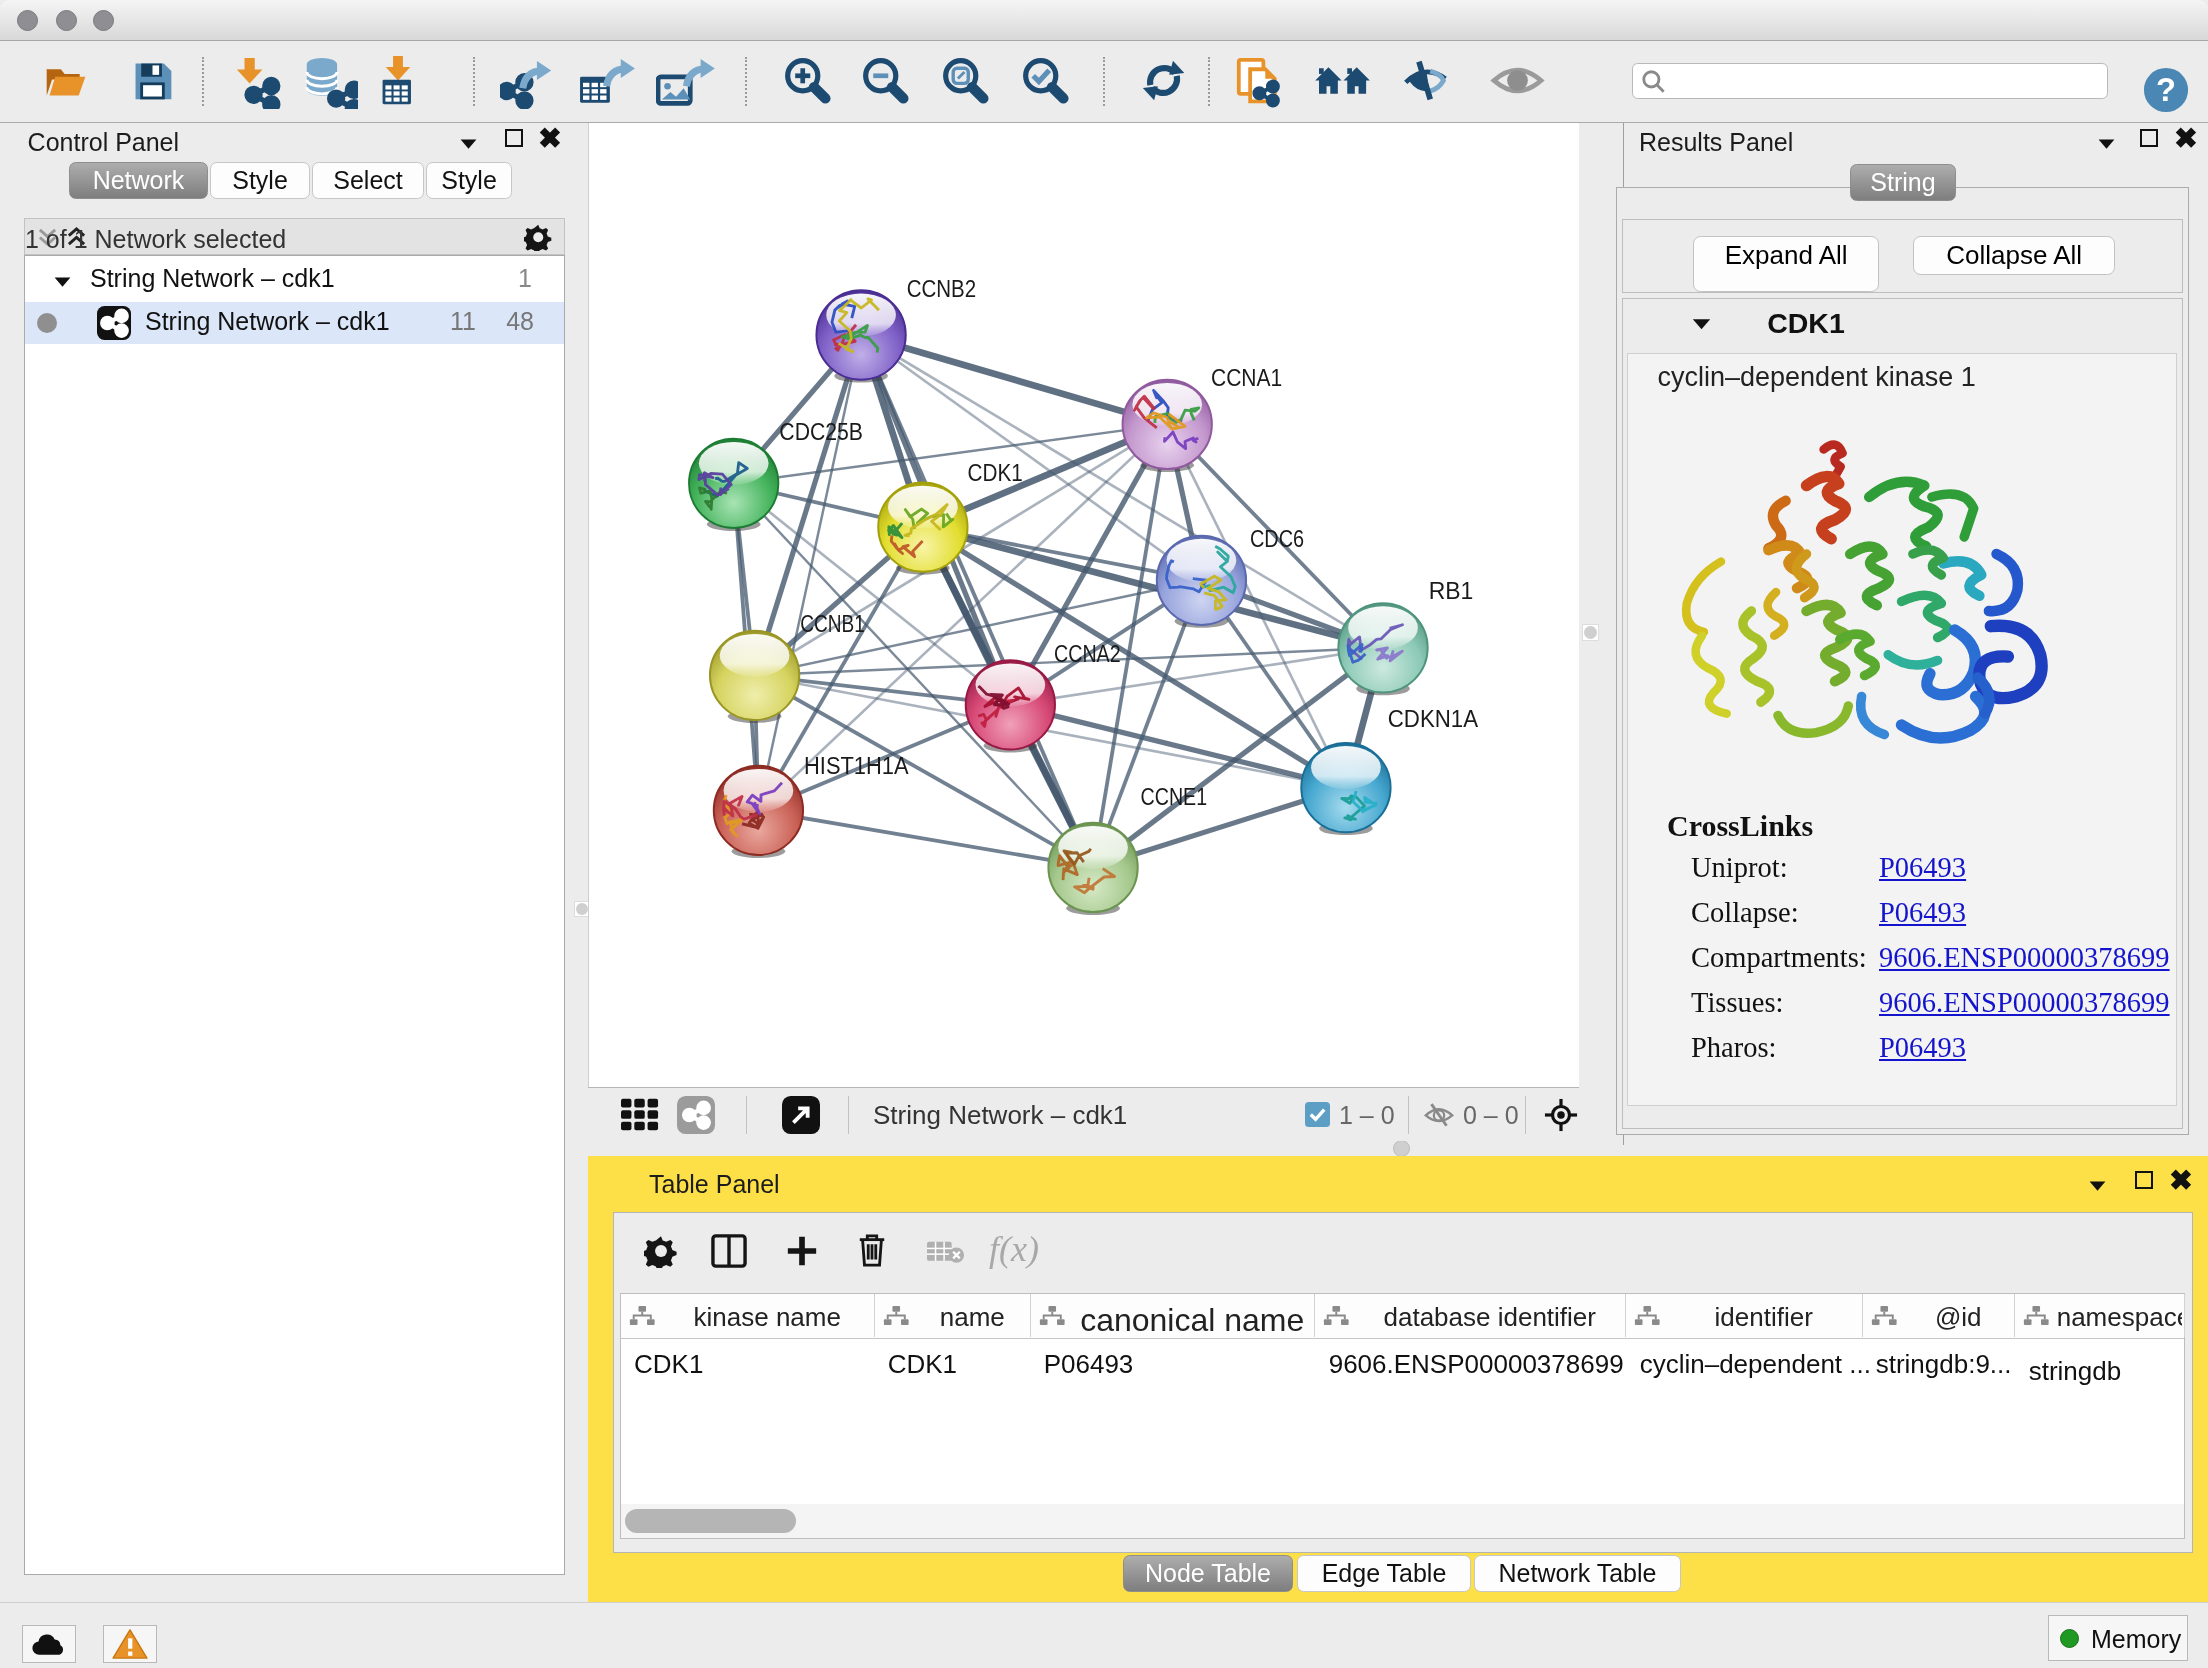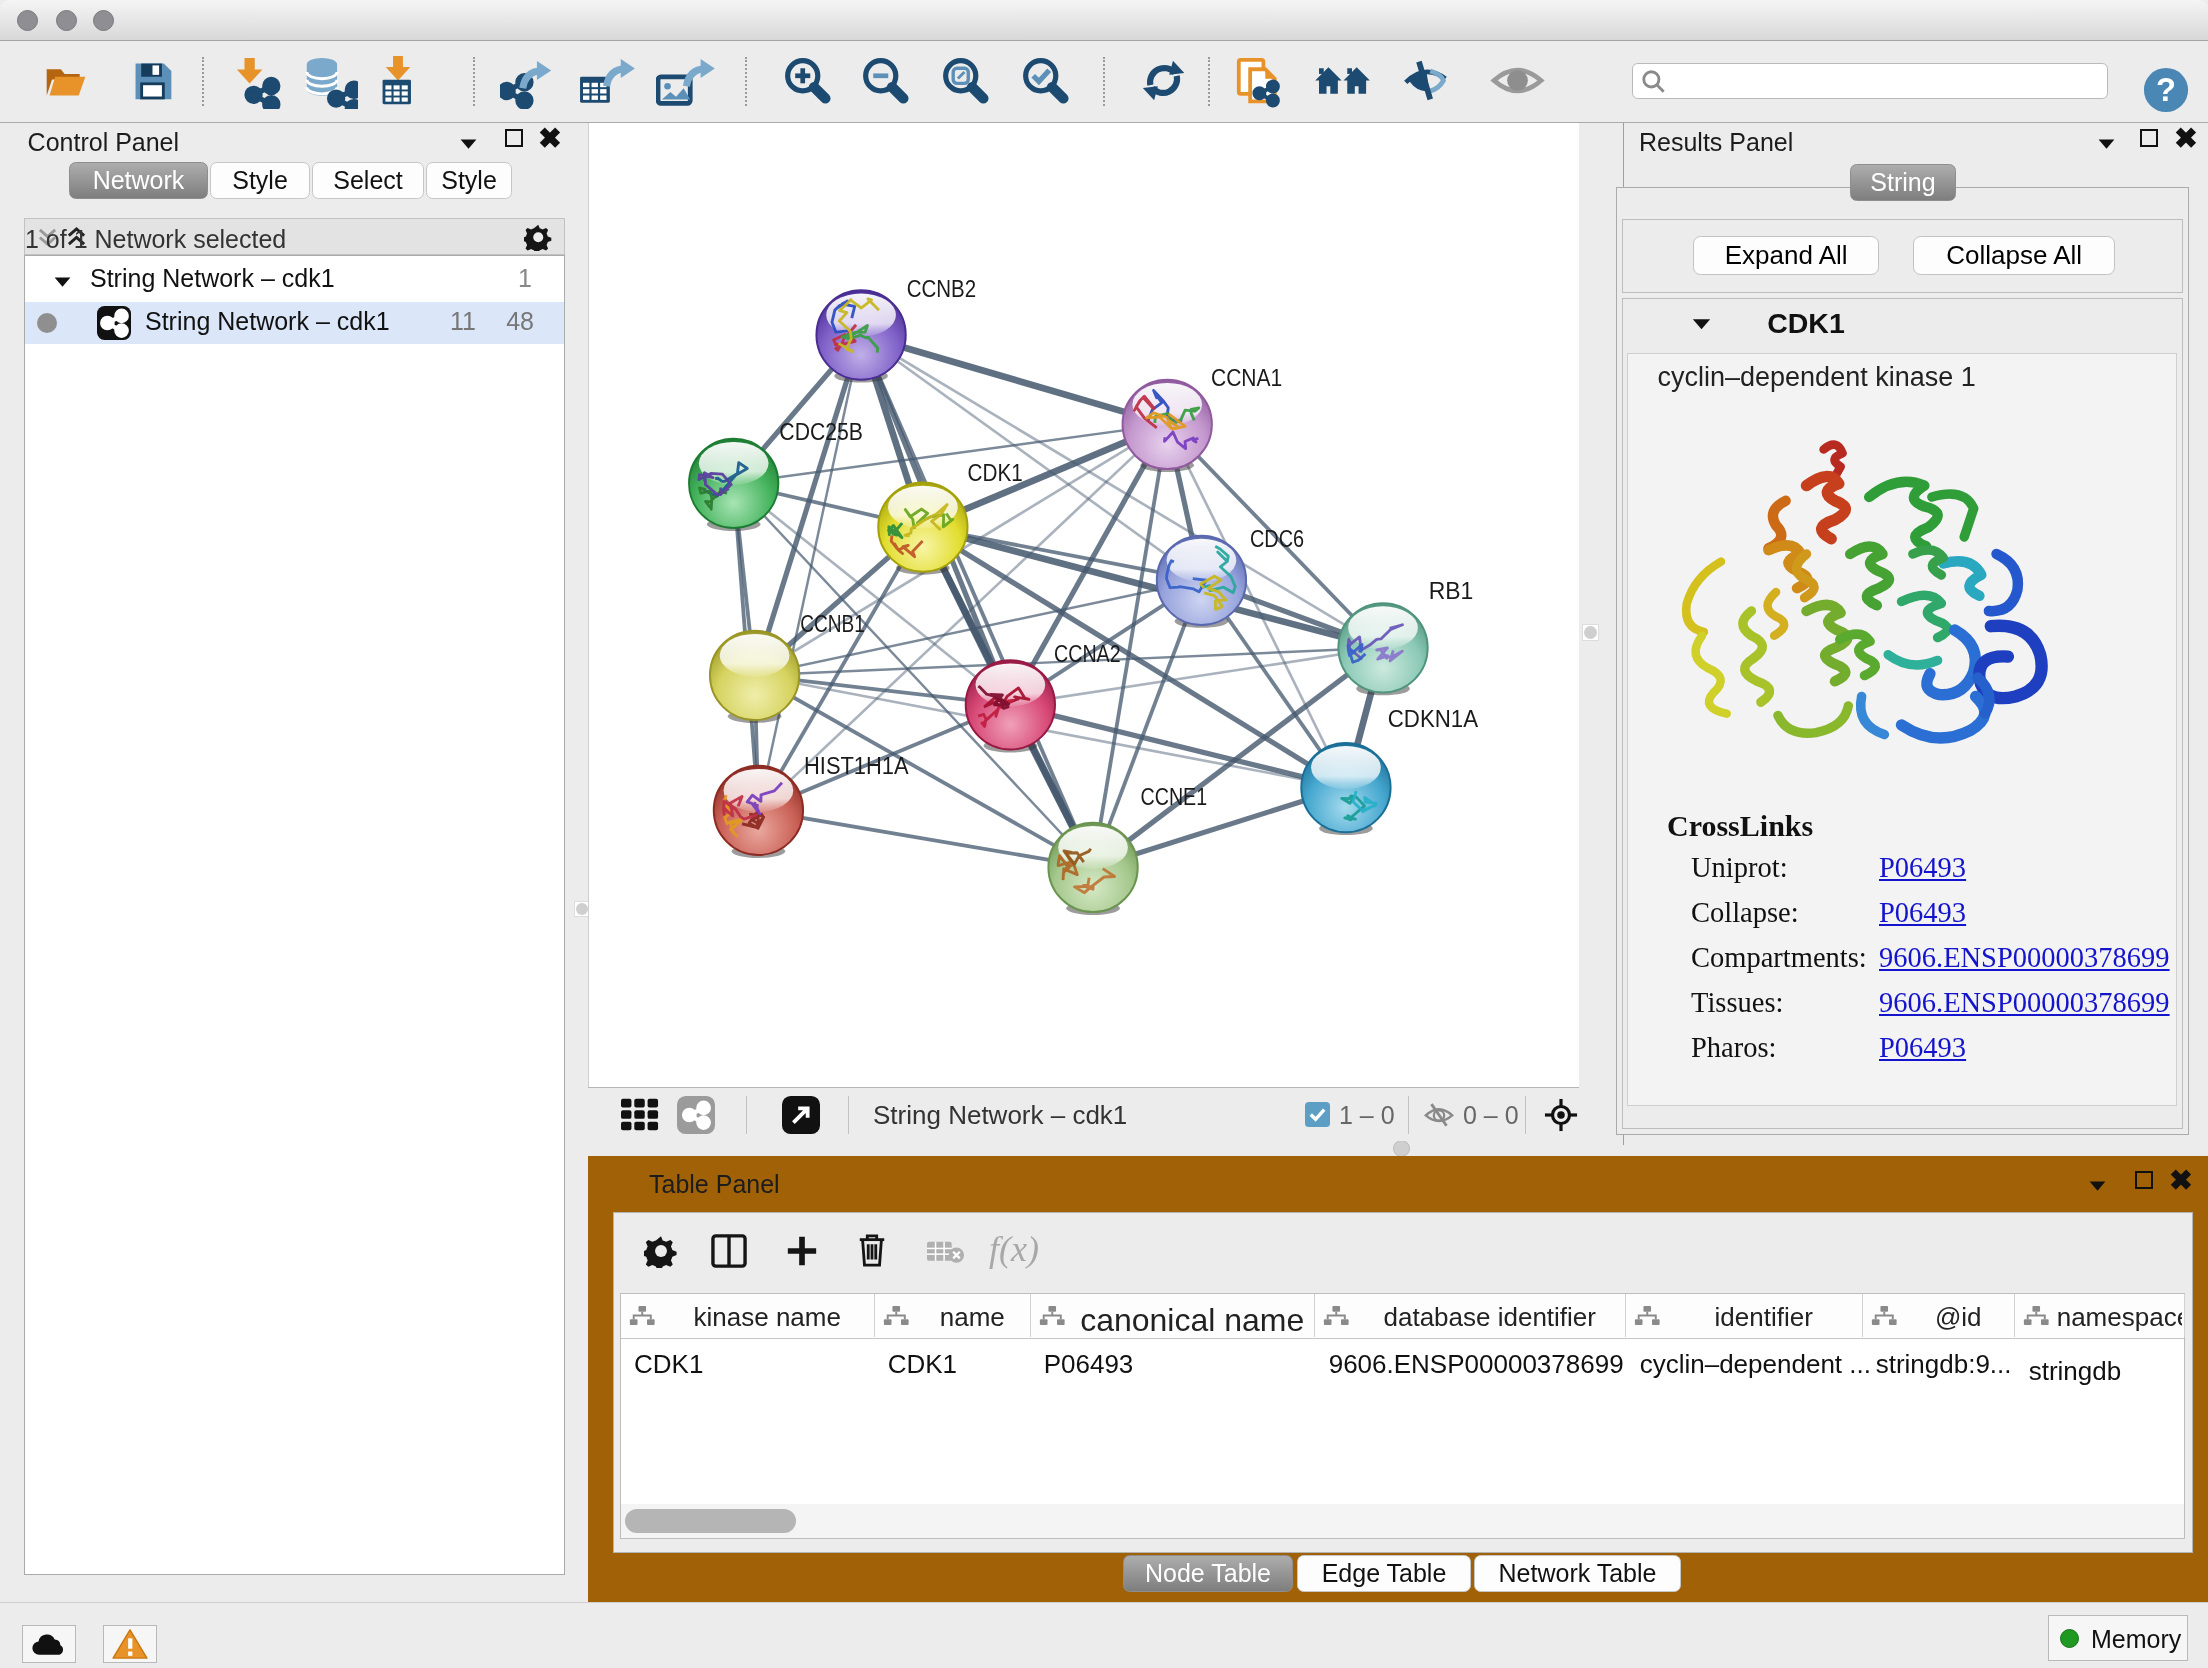--- a/index.html
+++ b/index.html
@@ -16,21 +16,21 @@
 .xbtn { font-size:28.5px; font-weight:bold; color:#111; line-height:18px; }
 .tab { position:absolute; z-index:3; height:37px; background:#fdfdfd; border:1px solid #c6c6c6; border-radius:6.7px;
    font-size:25px; color:#111; text-align:center; line-height:35px; }
 .tabsel { background:linear-gradient(#adadad,#7e7e7e); color:#fff; border-color:#8e8e8e; }
 #ctrl { position:absolute; left:0; top:123px; width:578px; height:1479px; background:#ececec; }
 #ctrl-list { position:absolute; left:24px; top:132px; width:541px; height:1320px; background:#fff; border:1.9px solid #aaaaaa; }
 #nethdr { position:absolute; left:24px; top:95px; width:541px; height:37px; background:#e3e3e3; border:1px solid #c2c2c2; }
 #canvas { position:absolute; left:588px; top:123px; width:991px; height:964px; background:#fff; border-left:1px solid #cfcfcf; }
 #cantb { position:absolute; left:588px; top:1087px; width:991px; height:54px; background:#ececec; border-top:1.9px solid #b5b5b5; }
 #results { position:absolute; left:1623px; top:123px; width:586px; height:1022px; background:#ececec; border-left:1.9px solid #9f9f9f; }
-#tablepanel { position:absolute; left:588px; top:1156px; width:1621px; height:446px; background:#a16207; }
+#tablepanel { position:absolute; left:588px; top:1156px; width:1621px; height:446px; background:#fde047; }
 #statusbar { position:absolute; left:0; top:1602px; width:2208px; height:67px; background:#ececec; border-top:1.9px solid #cfcfcf; }
 .serif { font-family:"Liberation Serif",serif; }
 a.lnk { color:#1414cc; text-decoration:underline; }
 .vsep { width:0; border-left:1.9px solid #c2c2c2; height:38px; }
 </style></head>
 <body>
 
 <div id="titlebar">
   <div class="tl" style="left:17px"></div>
   <div class="tl" style="left:56px"></div>
@@ -546,21 +546,21 @@
 <div id="results">
   <div class="ptitle abs" style="left:15px; top:4.8px">Results Panel</div>
   <div class="abs" style="left:472px; top:9.5px"><svg width="21" height="21" viewBox="0 0 16 16">
         <path d="M2 5 h12 L8 12 z" fill="#111"></path>
       </svg></div>
   <div class="sqbtn abs" style="left:516px; top:5.7px"></div>
   <div class="xbtn abs" style="left:550px; top:5.7px">✖</div>
   <div class="tab tabsel" style="left:226px; top:41px; width:106px">String</div>
   <div class="abs" style="left:-7.6px; top:64px; width:573px; height:948px; border:1.9px solid #ababab; background:#ececec">
     <div class="abs" style="left:4.8px; top:31px; width:561px; height:74px; border:1.9px solid #bdbdbd">
-      <div class="abs" style="left:70px; top:16px; width:186px; height:39px; background:#fdfdfd; border:1.9px solid #c2c2c2; border-radius:7.6px; text-align:center; font-size:26px; line-height:36px">Expand All</div>
+      <div class="abs" style="left:70px; top:16px; width:186px; height:56px; background:#fdfdfd; border:1.9px solid #c2c2c2; border-radius:7.6px; text-align:center; font-size:26px; line-height:36px">Expand All</div>
       <div class="abs" style="left:290px; top:16px; width:202px; height:39px; background:#fdfdfd; border:1.9px solid #c2c2c2; border-radius:7.6px; text-align:center; font-size:26px; line-height:36px">Collapse All</div>
     </div>
     <div class="abs" style="left:4.8px; top:110px; width:561px; height:831px; border:1.9px solid #bdbdbd">
       <div class="abs" style="left:67px; top:13.3px"><svg width="23" height="23" viewBox="0 0 16 16">
             <path d="M2 5 h12 L8 12 z" fill="#111"></path>
           </svg></div>
       <div class="abs" style="left:144px; top:7.6px; font-size:28.5px; font-weight:bold; color:#111">CDK1</div>
       <div class="abs" style="left:3.8px; top:54px; width:550px; height:753px; background:#f3f3f3; border:1px solid #cfcfcf">
         <div class="abs" style="left:29.5px; top:7.6px; font-size:27px; color:#222">cyclin–dependent kinase 1</div>
         <div class="abs" style="left:36px; top:86px"><svg width="399" height="342" viewBox="0 0 420 360">

